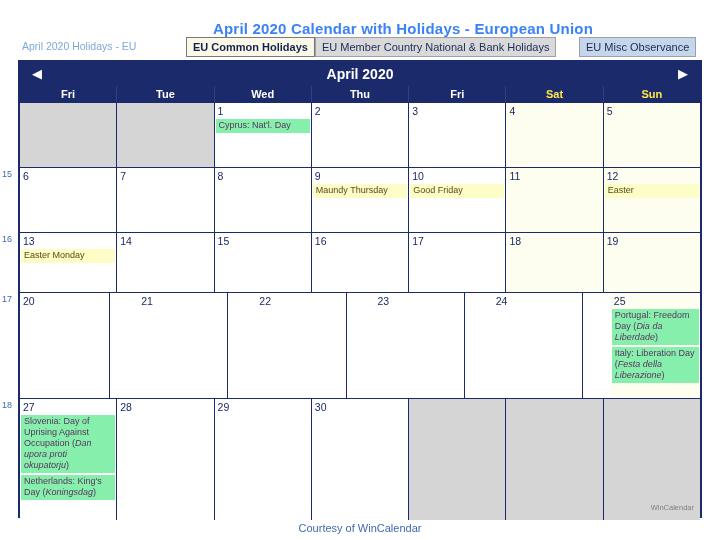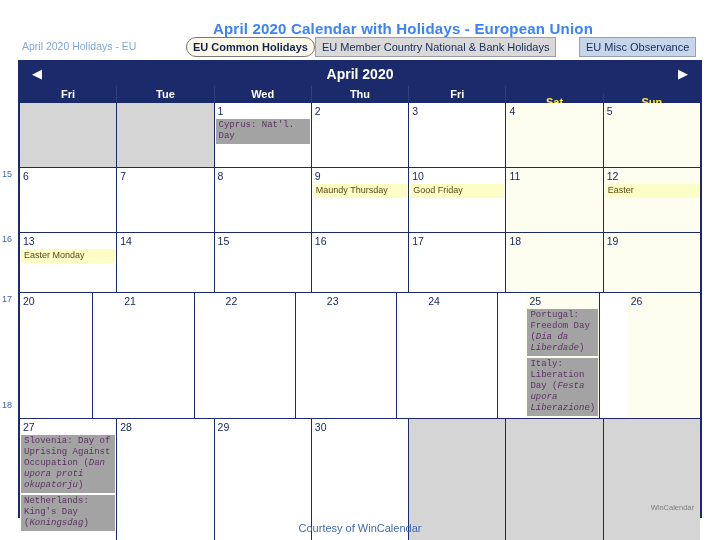--- a/index.html
+++ b/index.html
@@ -47,21 +47,20 @@
     border: 1px solid #9aa0a6;
     background: #d9d9d9;
     color: #1b2a5a;
     white-space: nowrap;
   }
   .tab.active {
     background: #fbf8e8;
     border-color: #77787a;
     font-weight: bold;
     color: #14224e;
-    border-radius: 10px;
   }
   .tab.misc {
     background: #c5d6ea;
     color: #1b2a5a;
   }
   #tab0 { left: 186px; }
   #tab1 { left: 315px; }
   #tab2 { left: 579px; }
 
   
@@ -108,21 +107,21 @@
   }
   .dow {
     flex: 1 1 0;
     text-align: center;
     font-size: 11px;
     font-weight: bold;
     line-height: 17px;
     border-right: 1px solid #30407e;
   }
   .dow:last-child { border-right: none; }
-  .dow.weekend { color: #ffe84a; margin-top: 8px; }
+  .dow.weekend { color: #ffe84a; }
 
   .weeks { position: relative; }
   .week {
     display: flex;
     border-top: 1px solid #1b2a6b;
   }
   .week:first-child { border-top: none; }
   .cell {
     flex: 1 1 0;
     position: relative;
@@ -142,21 +141,21 @@
   }
   .events { padding: 1px 0 0 0; }
   .ev {
     font-size: 9px;
     line-height: 11px;
     color: #4a2f5a;
     padding: 1px 2px 2px 3px;
     margin: 1px 1px 2px 1px;
   }
   .ev.common { background: #fdfdc8; color: #5a4a10; }
-  .ev.national { background: #a3a3a3; color: #5b3461; font-family: Liberation Mono, monospace; }
+  .ev.national { background: #86efac; color: #5b3461; }
   .ev i { font-style: italic; }
 
   
   .weeknum {
     position: absolute;
     left: 2px;
     font-size: 9px;
     color: #4169b0;
   }
 
@@ -320,26 +319,22 @@
             <div class="events"></div>
           </div>
           <div class="cell" style="min-height: 105px;">
             <div class="daynum">24</div>
             <div class="events"></div>
           </div>
           <div class="cell weekend" style="min-height: 105px;">
             <div class="daynum">25</div>
             <div class="events">
               <div class="ev national">Portugal: Freedom Day (<i>Dia da Liberdade</i>)</div>
-              <div class="ev national">Italy: Liberation Day (<i>Festa upora Liberazione</i>)</div>
-            </div>
-          </div>
-          <div class="cell weekend" style="min-height: 105px;">
-            <div class="daynum">26</div>
-            <div class="events"></div>
+              <div class="ev national">Italy: Liberation Day (<i>Festa della Liberazione</i>)</div>
+            </div>
           </div>
         </div>
         <div class="week" style="min-height: 121px;">
           <div class="cell" style="min-height: 121px;">
             <div class="daynum">27</div>
             <div class="events">
               <div class="ev national">Slovenia: Day of Uprising Against Occupation (<i>Dan upora proti okupatorju</i>)</div>
               <div class="ev national">Netherlands: King's Day (<i>Koningsdag</i>)</div>
             </div>
           </div>

